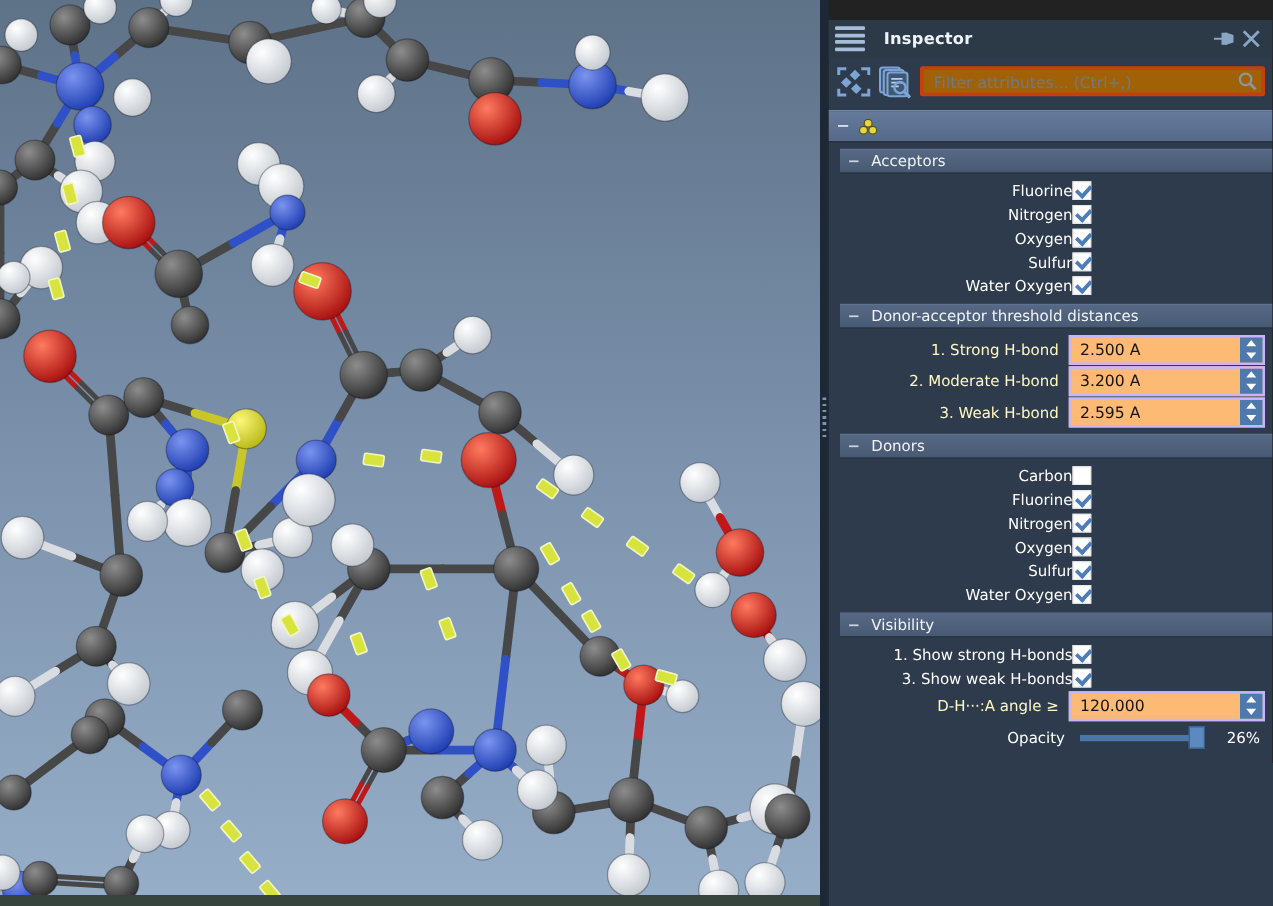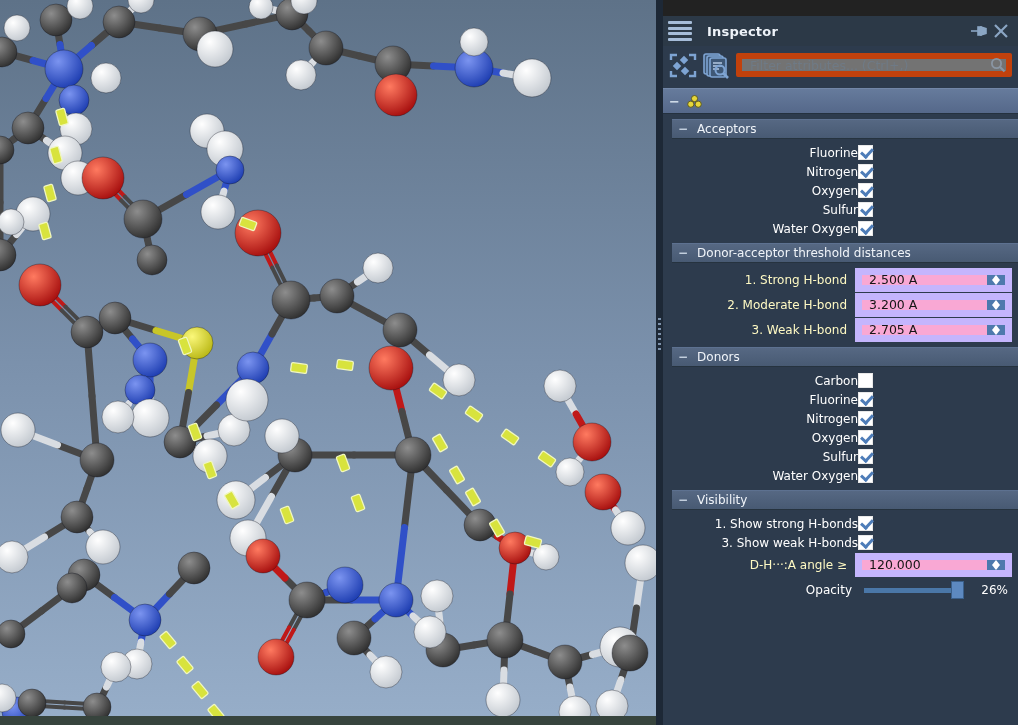--- a/index.html
+++ b/index.html
@@ -30,21 +30,21 @@
   .titlebar{height:30px;background:var(--titlebar-bg);display:flex;align-items:center;padding:0 8px 0 4px;}
   .hamburger{width:26px;height:22px;display:flex;flex-direction:column;justify-content:space-between;padding:1px 1px;cursor:pointer;}
   .hamburger i{display:block;height:3px;border-radius:1px;background:#a6bcd8;}
   .title{font-size:13px;font-weight:bold;color:#eef3f9;margin-left:14px;letter-spacing:.2px;}
   .titlebar .spacer{flex:1;}
   .tb-ico{width:18px;height:18px;display:flex;align-items:center;justify-content:center;cursor:pointer;margin-left:4px;color:var(--muted-blue);}
 
   .toolbar{height:38px;display:flex;align-items:center;padding:0 6px 0 4px;}
   .tool-btn{width:32px;height:30px;display:flex;align-items:center;justify-content:center;cursor:pointer;}
   .filter-wrap{position:relative;flex:1;margin-left:5px;}
-  .filter-wrap input{width:100%;height:24px;border:6px solid #c2410c;border-radius:2px;background:#737373;
+  .filter-wrap input{width:100%;height:24px;border:3px solid #c2410c;border-radius:2px;background:#a16207;
     font-family:"DejaVu Sans","Liberation Sans",sans-serif;font-size:12.5px;color:#222;padding:0 26px 0 8px;}
   .filter-wrap input::placeholder{color:#6f7a85;opacity:1;}
   .filter-search{position:absolute;right:6px;top:4px;}
 
   .hdr{height:26px;margin:4px 0 0 0;display:flex;align-items:center;padding:0 6px;cursor:pointer;
     background:linear-gradient(180deg,#667b9c,#55688a);border-top:1px solid #7287a8;border-bottom:1px solid #24313f;}
   .hdr .minus{color:#d4dfec;font-weight:bold;font-size:13px;margin-right:7px;}
   .hdr .txt{font-size:12.5px;font-weight:bold;color:#f4f8fc;}
   .subhdr{height:20px;margin:5px 0 0 9px;display:flex;align-items:center;padding:0 6px;cursor:pointer;
     background:linear-gradient(180deg,#566883,#485a73);border-top:1px solid #5d7190;border-bottom:1px solid #26333f;}
@@ -53,21 +53,21 @@
 
   .rows{padding-top:4px;}
   .cbrow{height:19px;display:flex;align-items:center;justify-content:flex-end;padding-right:145px;}
   .cbrow .lbl{font-size:12px;color:#fff;margin-right:0;white-space:nowrap;}
   .cb{position:relative;width:15px;height:15px;background:#fff;border:1px solid #e8e8e8;cursor:pointer;flex:0 0 15px;}
   .cb.on::after{content:"";position:absolute;left:2px;top:2px;width:9px;height:5px;
     border-left:3px solid var(--accent);border-bottom:3px solid var(--accent);transform:rotate(-47deg);}
 
   .spinrow{height:25px;display:flex;align-items:center;justify-content:flex-end;padding-right:6px;}
   .spinrow .lbl{font-size:12px;color:#fef9c3;margin-right:8px;white-space:nowrap;}
-  .spin{width:157px;height:24px;background:#f9a8d4;border:7px solid #c4b5fd;display:flex;cursor:text;}
+  .spin{width:157px;height:24px;background:#fdba74;border:2px solid #c4b5fd;display:flex;cursor:text;}
   .spin .val{flex:1;font-size:12.5px;color:#151515;display:flex;align-items:center;padding-left:7px;}
   .spin .btns{width:18px;background:var(--spinbtn);display:flex;flex-direction:column;}
   .spin .btns span{flex:1;display:flex;align-items:center;justify-content:center;cursor:pointer;}
   .tri-up{width:0;height:0;border-left:4px solid transparent;border-right:4px solid transparent;border-bottom:5px solid #fff;}
   .tri-dn{width:0;height:0;border-left:4px solid transparent;border-right:4px solid transparent;border-top:5px solid #fff;}
 
   .sliderrow{height:26px;display:flex;align-items:center;justify-content:flex-end;padding-right:10px;}
   .sliderrow .lbl{font-size:12px;color:#fff;margin-right:12px;}
   .slider{position:relative;width:100px;height:20px;cursor:pointer;}
   .slider .track{position:absolute;left:0;top:8px;width:100px;height:5px;background:var(--slider);}
@@ -569,21 +569,21 @@
               </span>
               <span>
                 <i class="tri-dn"></i>
               </span>
             </div>
         </div>
       </div>
       <div class="spinrow">
         <span class="lbl">3. Weak H-bond</span>
         <div class="spin">
-          <span class="val">2.705 A</span>
+          <span class="val">2.595 A</span>
           <div class="btns">
               <span>
                 <i class="tri-up"></i>
               </span>
               <span>
                 <i class="tri-dn"></i>
               </span>
             </div>
         </div>
       </div>

